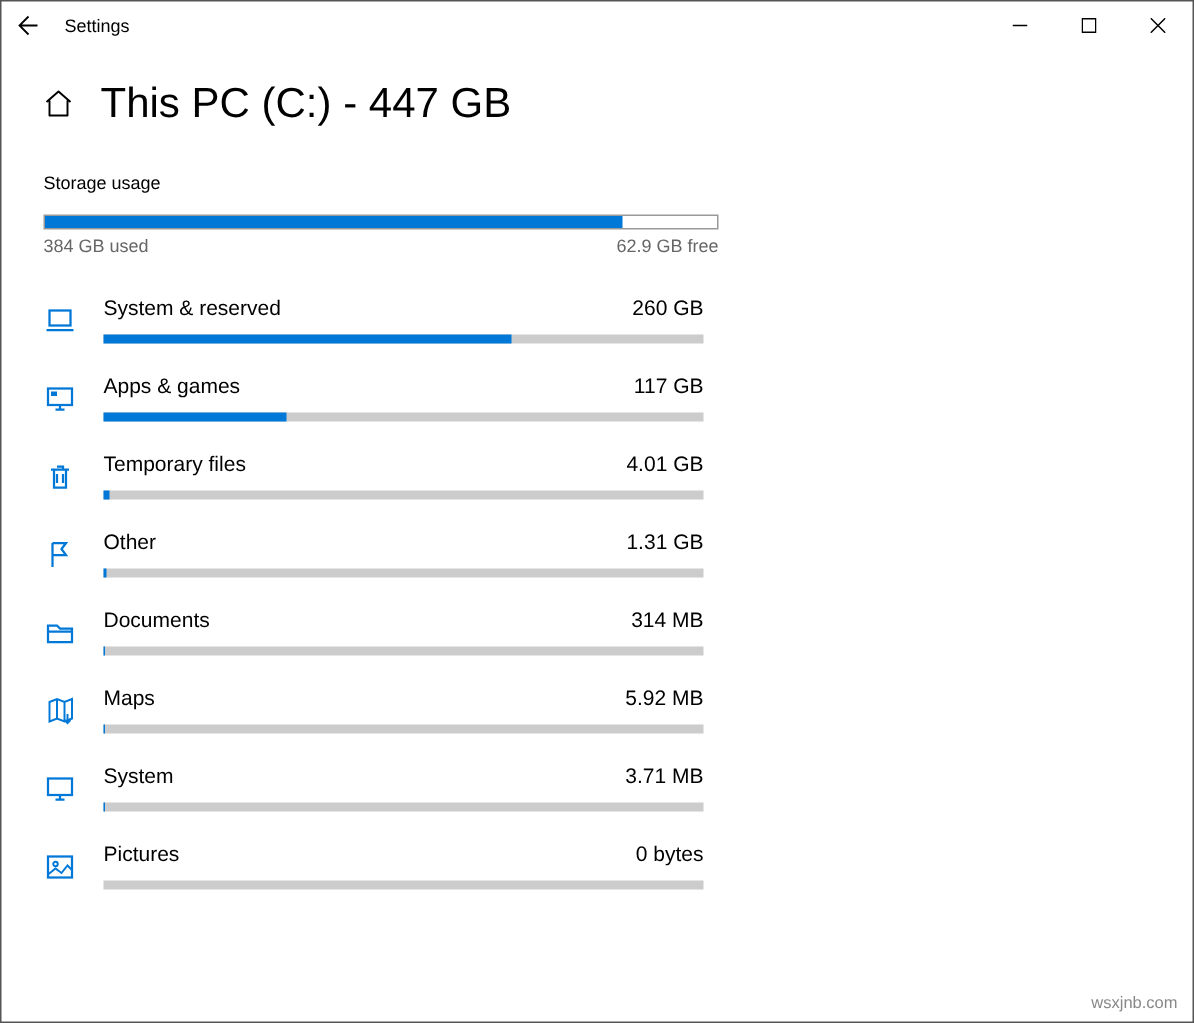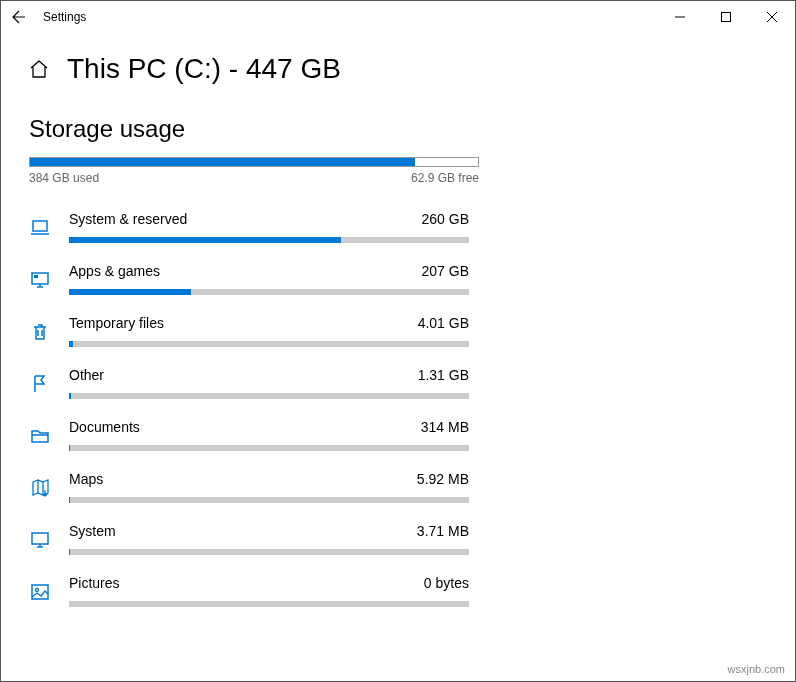--- a/index.html
+++ b/index.html
@@ -8,21 +8,21 @@
     .tb-left { display: flex; align-items: center; gap: 16px; padding-left: 10px; }
     .tb-back { width: 16px; height: 16px; display: flex; align-items: center; justify-content: center; }
     .tb-title { font-size: 12px; color: #000; }
     .tb-spacer { flex: 1; }
     .tb-btns { display: flex; }
     .tb-btn { width: 46px; height: 32px; display: flex; align-items: center; justify-content: center; }
     .content { padding: 0 28px; }
     .header { display: flex; align-items: center; gap: 18px; margin-top: 20px; }
     .home-icon { width: 20px; height: 20px; }
     .page-title { font-size: 28px; font-weight: 400; color: #000; }
-    .subtitle { font-size: 24px; font-weight: 400; margin-top: 30px; margin-bottom: 14px; }
+    .subtitle { font-size: 12px; font-weight: 400; margin-top: 30px; margin-bottom: 14px; }
     .main-bar-wrap { width: 450px; }
     .main-bar { width: 100%; height: 10px; background: #fff; border: 1px solid #999; position: relative; }
     .main-bar-fill { position: absolute; left: 0; top: 0; bottom: 0; background: #0078d7; }
     .main-bar-labels { display: flex; justify-content: space-between; font-size: 12px; color: #666; margin-top: 4px; }
     .categories { margin-top: 16px; }
     .cat { display: flex; align-items: center; gap: 18px; padding: 10px 0; cursor: pointer; }
     .cat-icon { width: 22px; height: 22px; flex-shrink: 0; display: flex; align-items: center; justify-content: center; color: #0078d7; margin-top: 2px; }
     .cat-body { flex: 1; max-width: 400px; }
     .cat-row { display: flex; justify-content: space-between; font-size: 14px; color: #000; }
     .cat-bar { width: 100%; height: 6px; background: #ccc; margin-top: 10px; position: relative; }
@@ -106,21 +106,21 @@
         <div class="cat-icon">
           <svg width="22" height="22" viewBox="0 0 22 22">
             <rect x="3" y="4" width="16" height="11" stroke="#0078d7" stroke-width="1.5" fill="none"></rect>
             <path d="M8 18 H14 M11 15 V18" stroke="#0078d7" stroke-width="1.5"></path>
             <rect x="5" y="6" width="4" height="3" fill="#0078d7"></rect>
           </svg>
         </div>
         <div class="cat-body">
           <div class="cat-row">
             <span>Apps &amp; games</span>
-            <span>207 GB</span>
+            <span>117 GB</span>
           </div>
           <div class="cat-bar">
             <div class="cat-bar-fill" style="width:30.5%"></div>
           </div>
         </div>
       </div>
       <div class="cat">
         <div class="cat-icon">
           <svg width="22" height="22" viewBox="0 0 22 22">
             <path d="M5 6 H17 M7 6 V18 H15 V6 M9 4 H13 V6 M9 9 V15 M13 9 V15" stroke="#0078d7" stroke-width="1.5" fill="none"></path>

